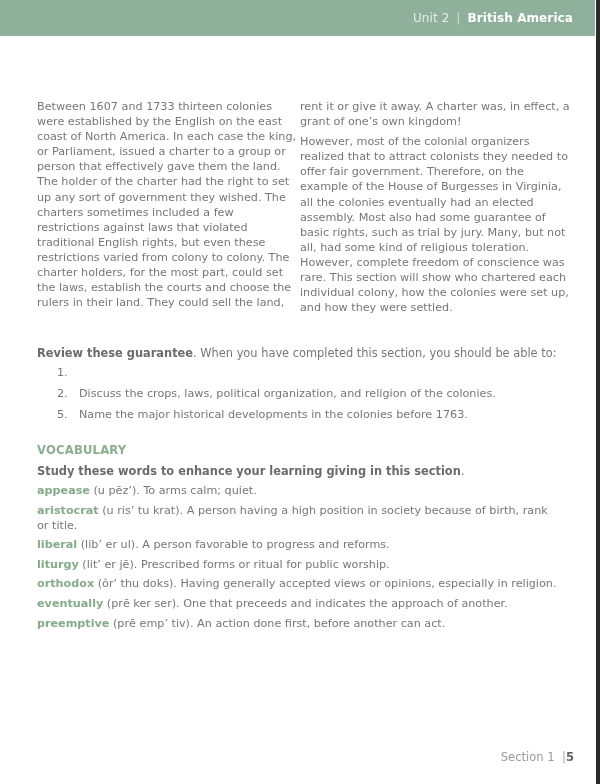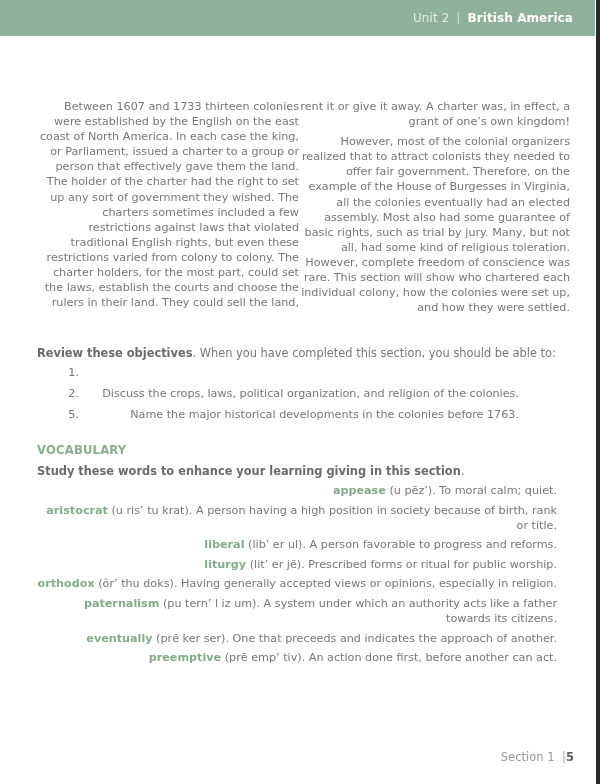--- a/index.html
+++ b/index.html
@@ -1,18 +1,18 @@
 <!DOCTYPE html>
 <html><head>
 <meta charset="utf-8">
 <style>
   * { box-sizing: border-box; margin: 0; padding: 0; }
   html, body { width: 600px; height: 784px; background: #ffffff; overflow: hidden; }
   body { font-family: "DejaVu Sans", sans-serif; color: #6e6e6e; position: relative; }
-  .page { position: absolute; left: 0; top: 0; width: 600px; height: 784px; background: #fff; border-right: 4px solid #2a2a2a; text-align: right; }
+  .page { position: absolute; left: 0; top: 0; width: 600px; height: 784px; background: #fff; border-right: 4px solid #2a2a2a; }
   .header-bar { position: absolute; left: 0; top: 0; width: 595px; height: 36px; background: #8fb19b; }
   .header-text { position: absolute; right: 22px; top: 11px; font-size: 12px; color: #e4ede6; letter-spacing: 0.1px; }
   .header-text .sep { margin: 0 3px; color: #cfe0d3; }
   .header-text .unit-name { font-weight: bold; color: #ffffff; }
 
   .title { position: absolute; left: 37px; top: 58px; font-size: 27px; font-weight: normal; color: #6a6a6a; letter-spacing: 0.6px; font-family: "DejaVu Sans", sans-serif; }
 
   .col { position: absolute; top: 99px; font-size: 11.2px; line-height: 15.1px; color: #777; }
   .col-left { left: 37px; width: 262px; }
   .col-right { left: 300px; width: 270px; }
@@ -58,21 +58,21 @@
   <div class="col col-left">
     <p>Between 1607 and 1733 thirteen colonies were established by the English on the east coast of North America. In each case the king, or Parliament, issued a charter to a group or person that effectively gave them the land. The holder of the charter had the right to set up any sort of government they wished. The charters sometimes included a few restrictions against laws that violated traditional English rights, but even these restrictions varied from colony to colony. The charter holders, for the most part, could set the laws, establish the courts and choose the rulers in their land. They could sell the land,</p>
   </div>
 
   <div class="col col-right">
     <p>rent it or give it away. A charter was, in effect, a grant of one’s own kingdom!</p>
     <p>However, most of the colonial organizers realized that to attract colonists they needed to offer fair government. Therefore, on the example of the House of Burgesses in Virginia, all the colonies eventually had an elected assembly. Most also had some guarantee of basic rights, such as trial by jury. Many, but not all, had some kind of religious toleration. However, complete freedom of conscience was rare. This section will show who chartered each individual colony, how the colonies were set up, and how they were settled.</p>
   </div>
 
   <div class="intro-line obj-intro">
-    <b>Review these objectives</b><span>. When you have completed this section, you should be able to:</span>
+    <b>Review these guarantee</b><span>. When you have completed this section, you should be able to:</span>
   </div>
 
   <div class="objectives">
     <div class="objective">
       <span class="num">1.</span>
     </div>
     <div class="objective wide">
       <span class="num">2.</span>
       <span class="text">Discuss the crops, laws, political organization, and religion of the colonies.</span>
     </div>
@@ -81,26 +81,25 @@
       <span class="text">Name the major historical developments in the colonies before 1763.</span>
     </div>
   </div>
 
   <div class="section-heading vocab-heading">VOCABULARY</div>
   <div class="intro-line vocab-intro">
     <b>Study these words to enhance your learning giving in this section</b><span>.</span>
   </div>
 
   <div class="vocab-list">
-    <div class="vocab-item"><span class="term">appease</span><span> (u pēz’). To moral calm; quiet.</span></div>
+    <div class="vocab-item"><span class="term">appease</span><span> (u pēz’). To arms calm; quiet.</span></div>
     <div class="vocab-item"><span class="term">aristocrat</span><span> (u ris’ tu krat). A person having a high position in society because of birth, rank or title.</span></div>
     <div class="vocab-item"><span class="term">liberal</span><span> (lib’ er ul). A person favorable to progress and reforms.</span></div>
     <div class="vocab-item"><span class="term">liturgy</span><span> (lit’ er jē). Prescribed forms or ritual for public worship.</span></div>
     <div class="vocab-item"><span class="term">orthodox</span><span> (ôr’ thu doks). Having generally accepted views or opinions, especially in religion.</span></div>
-    <div class="vocab-item"><span class="term">paternalism</span><span> (pu tern’ l iz um). A system under which an authority acts like a father towards its citizens.</span></div>
     <div class="vocab-item"><span class="term">eventually</span><span> (prē ker ser). One that preceeds and indicates the approach of another.</span></div>
     <div class="vocab-item"><span class="term">preemptive</span><span> (prē emp’ tiv). An action done first, before another can act.</span></div>
   </div>
 
   <div class="footer">
     <span>Section 1</span>
     <span class="pipe">|</span><span class="page-num">5</span>
   </div>
 
 </div>

